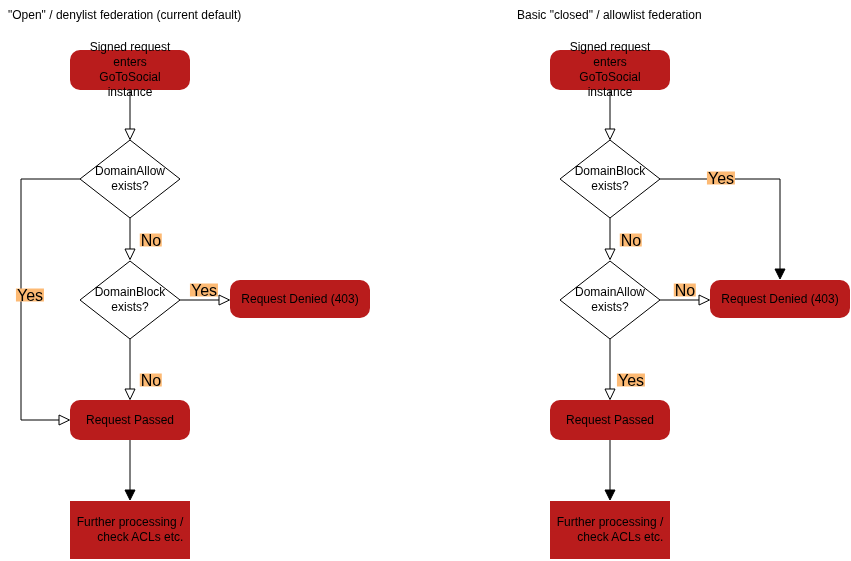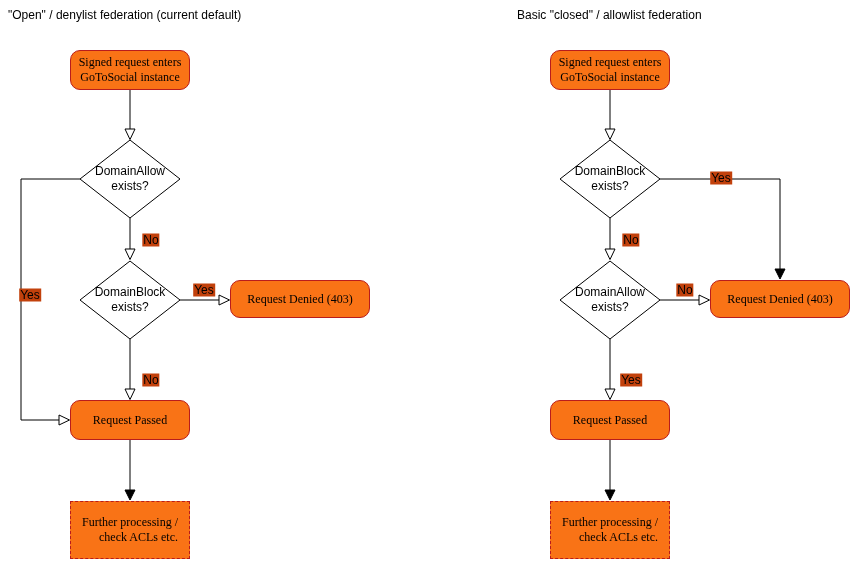--- a/index.html
+++ b/index.html
@@ -17,46 +17,45 @@
   svg.wires polygon { stroke: #000000; stroke-width: 1; }
   .title {
     position: absolute;
     font-size: 12px;
     line-height: 14px;
     white-space: pre;
   }
   .node {
     position: absolute;
     box-sizing: border-box;
-    border: 1px solid #b91c1c;
-    background: #f97316;
+    border: 6px solid #b91c1c;
+    background: #b91c1c;
     display: flex;
     align-items: center;
     justify-content: center;
     text-align: center;
     font-size: 12px;
     line-height: 15px;
     white-space: pre-line;
-    font-family: Liberation Serif, serif;
   }
   .rounded { border-radius: 10px; }
   .dashed { border-style: dashed; text-align: right; }
   .dtext {
     position: absolute;
     transform: translate(-50%, -50%);
     text-align: center;
     font-size: 12px;
     line-height: 15px;
     white-space: pre-line;
   }
   .elabel {
     position: absolute;
     transform: translate(-50%, -50%);
-    background: #c2410c;
-    font-size: 12px;
+    background: #fdba74;
+    font-size: 16px;
     line-height: 13px;
     padding: 0 1px;
     white-space: pre;
   }
 </style>
 </head>
 <body>
 
 <div class="canvas">
 

